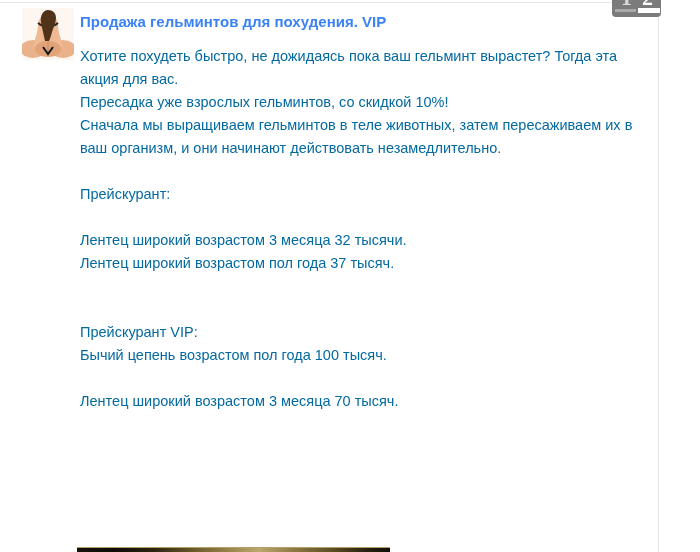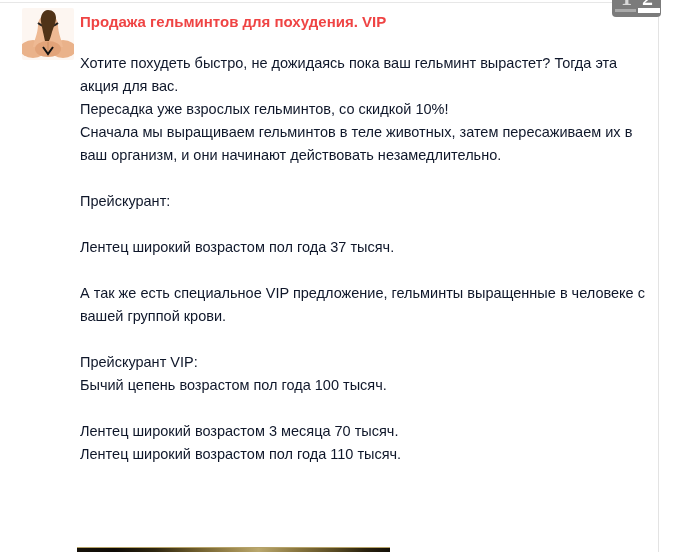--- a/index.html
+++ b/index.html
@@ -36,26 +36,26 @@
   .underline-two { left:26px; top:8px; width:22px; height:5px; background:#ffffff; }
   .avatar {
     position:absolute; left:22px; top:8px; width:52px; height:52px;
     border-radius:2px; overflow:hidden; cursor:pointer;
   }
   .avatar svg { display:block; width:100%; height:100%; }
   .post-content {
     position:absolute; left:80px; top:10px; width:578px;
   }
   .post-title {
-    color:#ef4444; font-weight:bold; font-size:15px; line-height:23px;
-    margin-bottom:19px; cursor:pointer;
+    color:#3b82f6; font-weight:bold; font-size:15px; line-height:23px;
+    margin-bottom:12px; cursor:pointer;
   }
   .para {
     font-size:14.5px; line-height:23px; min-height:23px;
-    color:#0f172a; white-space:pre-line;
+    color:#0369a1; white-space:pre-line;
   }
   .photo-sliver {
     position:absolute; left:77px; top:547px; width:313px; height:5px;
     box-sizing:border-box;
     border-top:1px solid #b5a268;
     background:linear-gradient(90deg,
       #17120a 0%, #0e0b06 12%, #2e2610 25%, #6d5c2c 38%,
       #9e8a50 50%, #baa86e 58%, #8a7740 70%, #5a4c24 82%,
       #2a220e 92%, #141008 100%);
     cursor:pointer;
@@ -92,25 +92,23 @@
 <div class="post-content">
   <div class="post-title">Продажа гельминтов для похудения. VIP</div>
   <div class="para">Хотите похудеть быстро, не дожидаясь пока ваш гельминт вырастет? Тогда эта
 акция для вас.</div>
   <div class="para">Пересадка уже взрослых гельминтов, со скидкой 10%!</div>
   <div class="para">Сначала мы выращиваем гельминтов в теле животных, затем пересаживаем их в
 ваш организм, и они начинают действовать незамедлительно.</div>
   <div class="para"></div>
   <div class="para">Прейскурант:</div>
   <div class="para"></div>
+  <div class="para">Лентец широкий возрастом 3 месяца 32 тысячи.</div>
   <div class="para">Лентец широкий возрастом пол года 37 тысяч.</div>
   <div class="para"></div>
-  <div class="para">А так же есть специальное VIP предложение, гельминты выращенные в человеке с
-вашей группой крови.</div>
   <div class="para"></div>
   <div class="para">Прейскурант VIP:</div>
   <div class="para">Бычий цепень возрастом пол года 100 тысяч.</div>
   <div class="para"></div>
   <div class="para">Лентец широкий возрастом 3 месяца 70 тысяч.</div>
-  <div class="para">Лентец широкий возрастом пол года 110 тысяч.</div>
 </div>
 
 <div class="photo-sliver"></div>
 
 </body></html>

